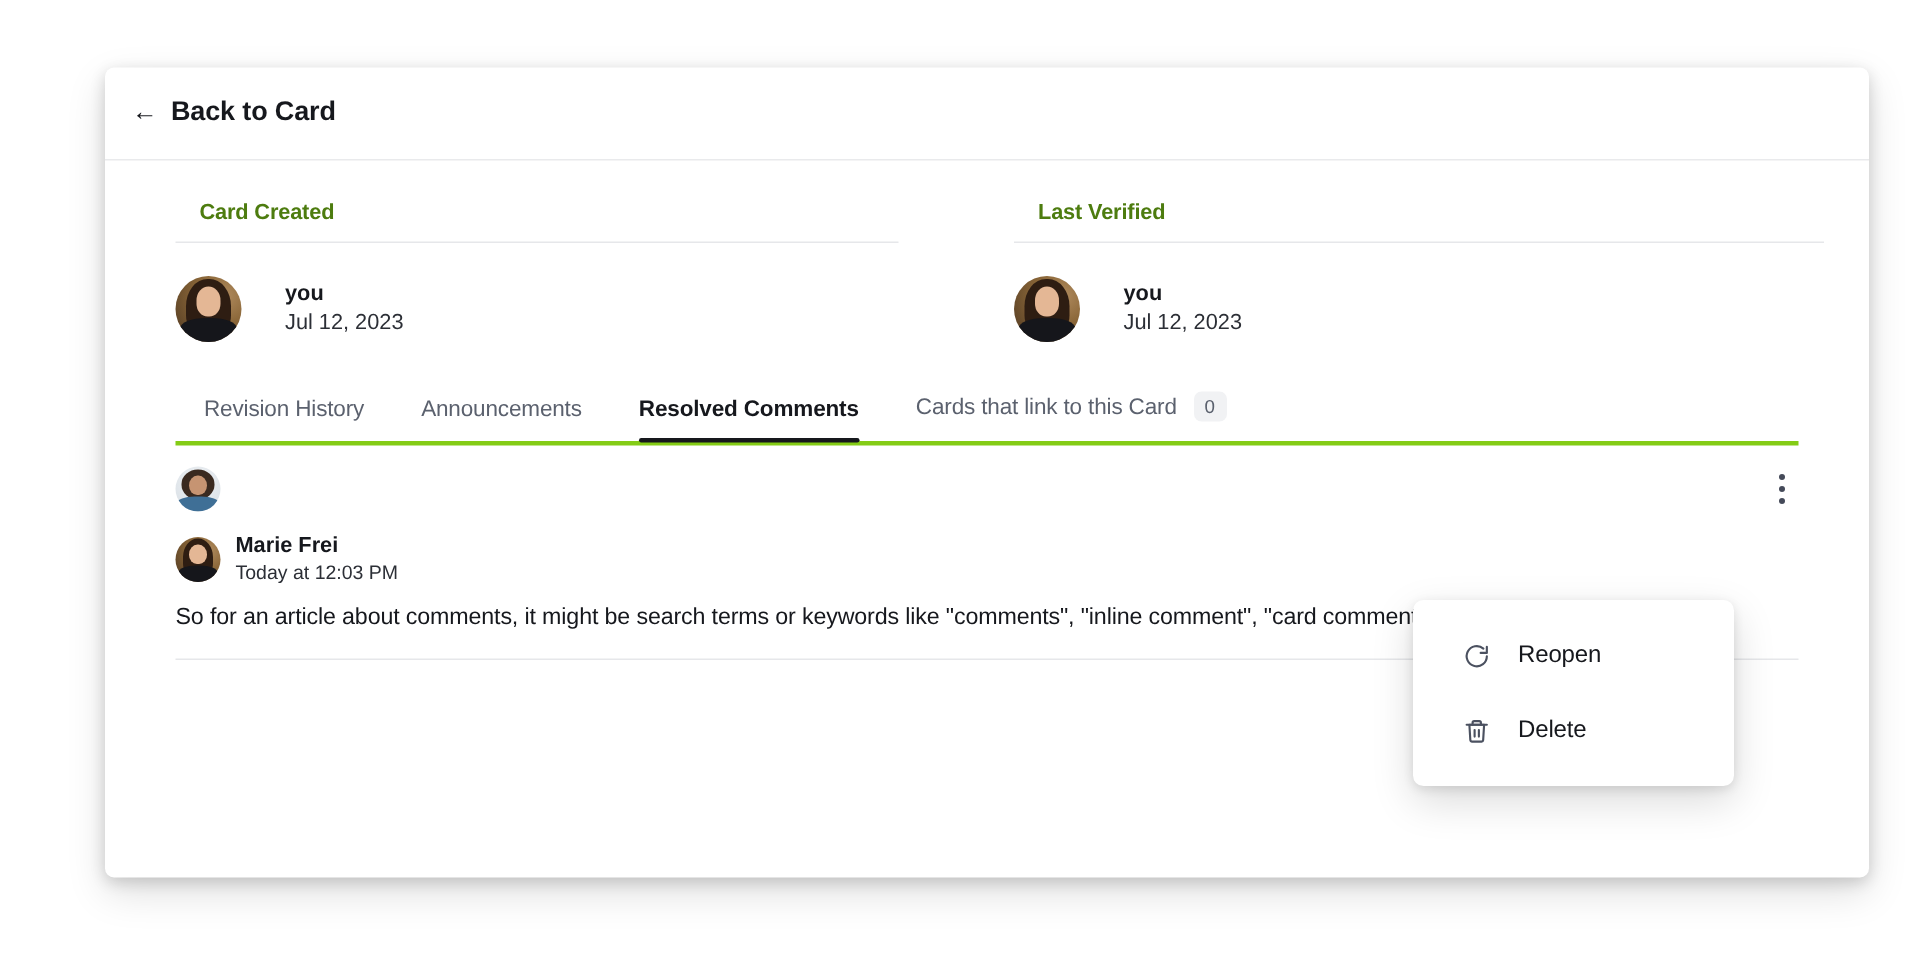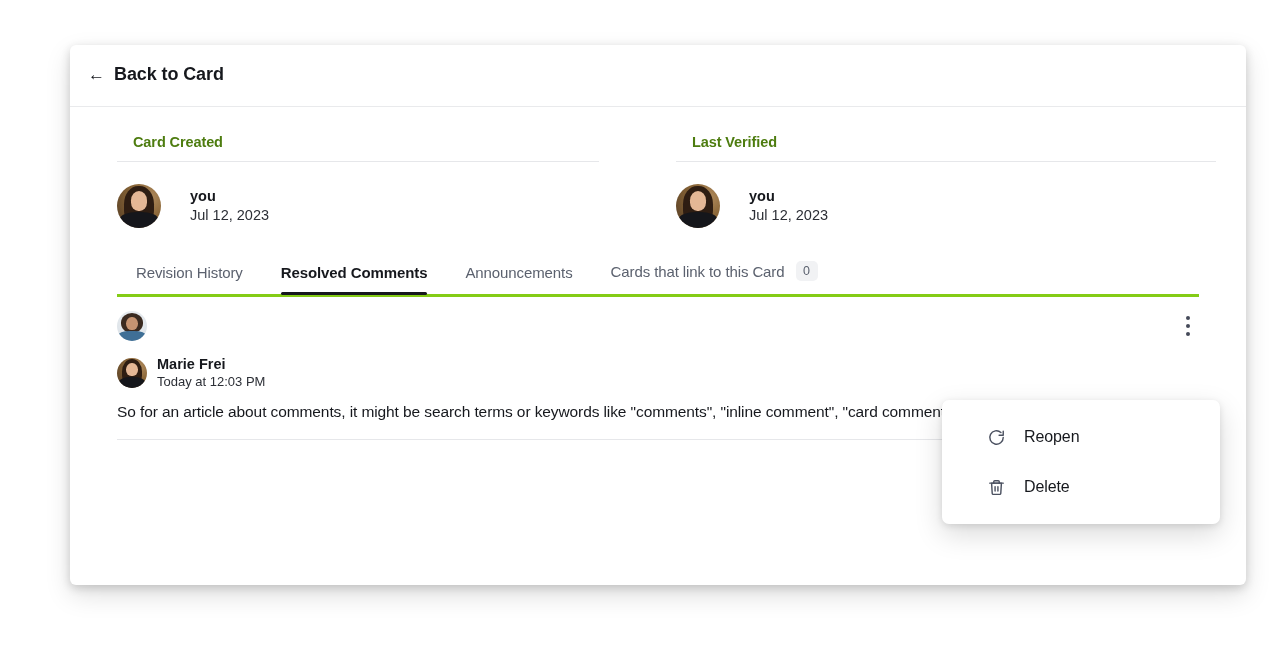--- a/index.html
+++ b/index.html
@@ -270,25 +270,25 @@
     border-radius: 50%;
     background: #454a59;
     display: block;
   }
 
   
   #menu {
     position: absolute;
     left: 872px;
     top: 355px;
-    width: 278px;
+    width: 214px;
     background: #ffffff;
     border-radius: 7px;
     box-shadow: 0 2px 7px rgba(0,0,0,0.11), 0 10px 28px rgba(0,0,0,0.15);
-    padding: 12px 13px;
+    padding: 12px 1px;
     z-index: 20;
   }
   .menu-item {
     display: flex;
     align-items: center;
     gap: 17px;
     height: 50px;
     padding: 0 31px;
     font-size: 16px;
     color: #16181d;
@@ -347,25 +347,25 @@
       </div>
     </div>
 
   </div>
 
   <div id="tabs-wrap">
     <div id="tabs">
       <div class="tab">
         <span>Revision History</span>
       </div>
+      <div class="tab">
+        <span>Announcements</span>
+      </div>
       <div class="tab active">
         <span>Resolved Comments</span>
-      </div>
-      <div class="tab">
-        <span>Announcements</span>
       </div>
       <div class="tab">
         <span>Cards that link to this Card</span>
         <span class="tab-badge">0</span>
       </div>
     </div>
   </div>
 
   <div id="comments">
 

